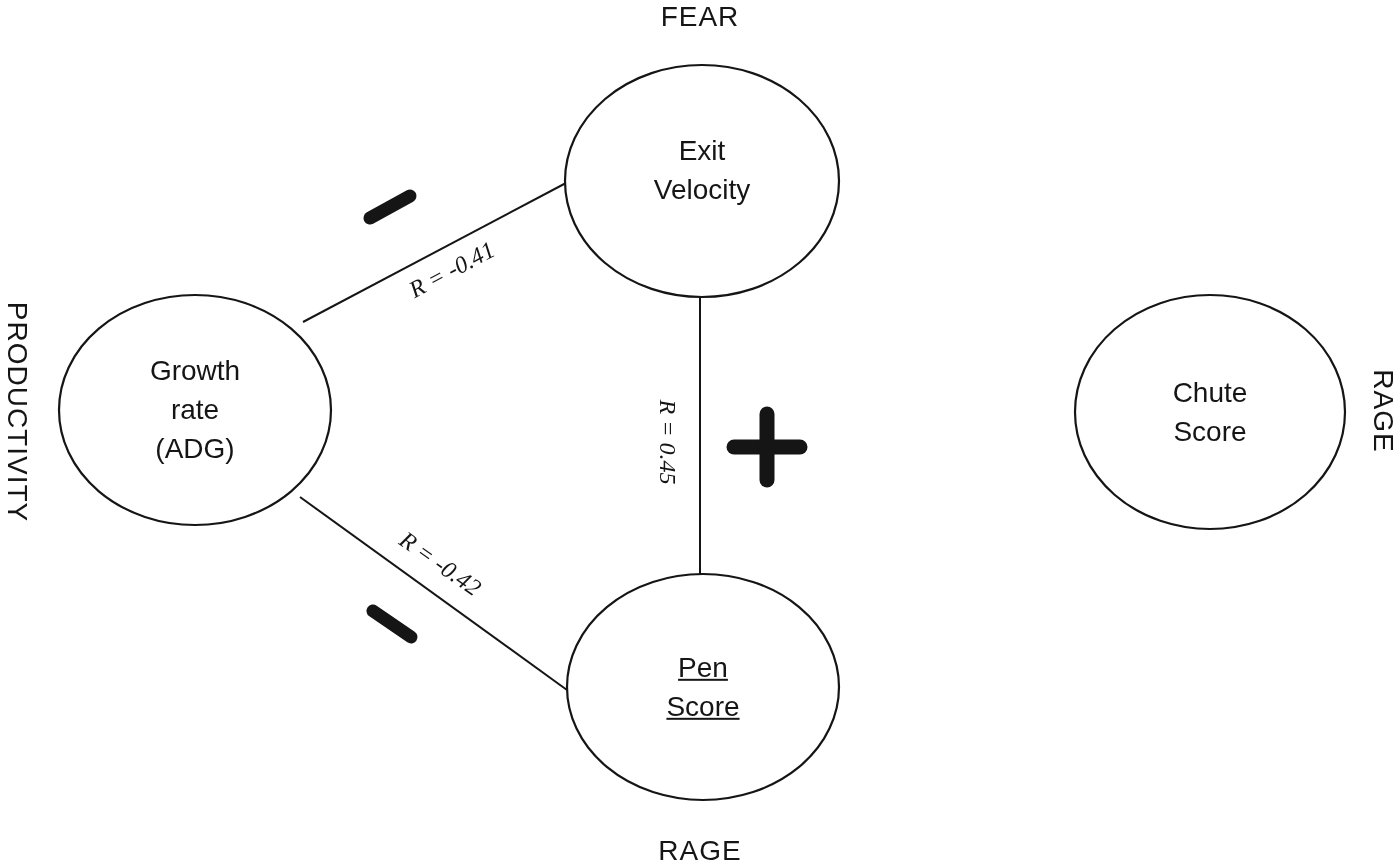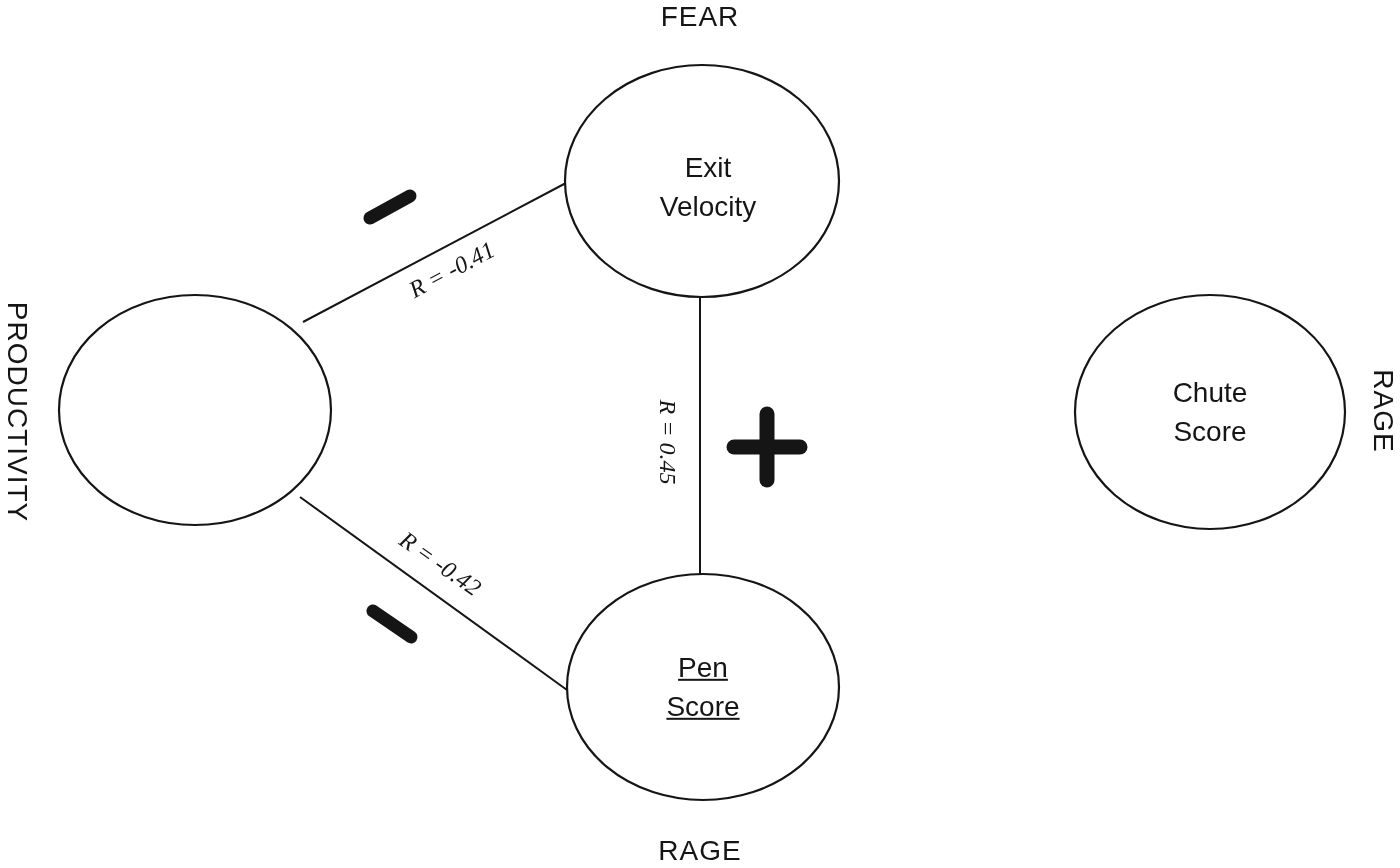--- a/index.html
+++ b/index.html
@@ -84,22 +84,25 @@
       <line x1="734" y1="447" x2="800" y2="447" stroke="#151515" stroke-width="15" stroke-linecap="round"></line>
       <line x1="767" y1="414" x2="767" y2="480" stroke="#151515" stroke-width="15" stroke-linecap="round"></line>
     </g>
   </svg>
 
   <div class="hlabel" style="left:700px; top:17px;">FEAR</div>
   <div class="hlabel" style="left:700px; top:851px;">RAGE</div>
   <div class="vlabel" style="left:17px; top:412px;">PRODUCTIVITY</div>
   <div class="vlabel" style="left:1383px; top:411px;">RAGE</div>
 
-  <div class="node-label" style="left:702px; top:187px;margin-left:6px;">Exit
+  <div class="node-label" style="left:702px; top:170px;">Exit
 Velocity</div>
+  <div class="node-label" style="left:195px; top:410px;">Growth
+rate
+(ADG)</div>
   <div class="node-label" style="left:703px; top:687px;text-decoration:underline;">Pen
 Score</div>
   <div class="node-label" style="left:1210px; top:412px;">Chute
 Score</div>
 
   <div class="edge-label rot-up" style="left:452px; top:270px;">R = -0.41</div>
   <div class="edge-label rot-down" style="left:440px; top:564px;">R = -0.42</div>
   <div class="edge-label rot-vert" style="left:667px; top:442px;">R = 0.45</div>
 
 </div>

